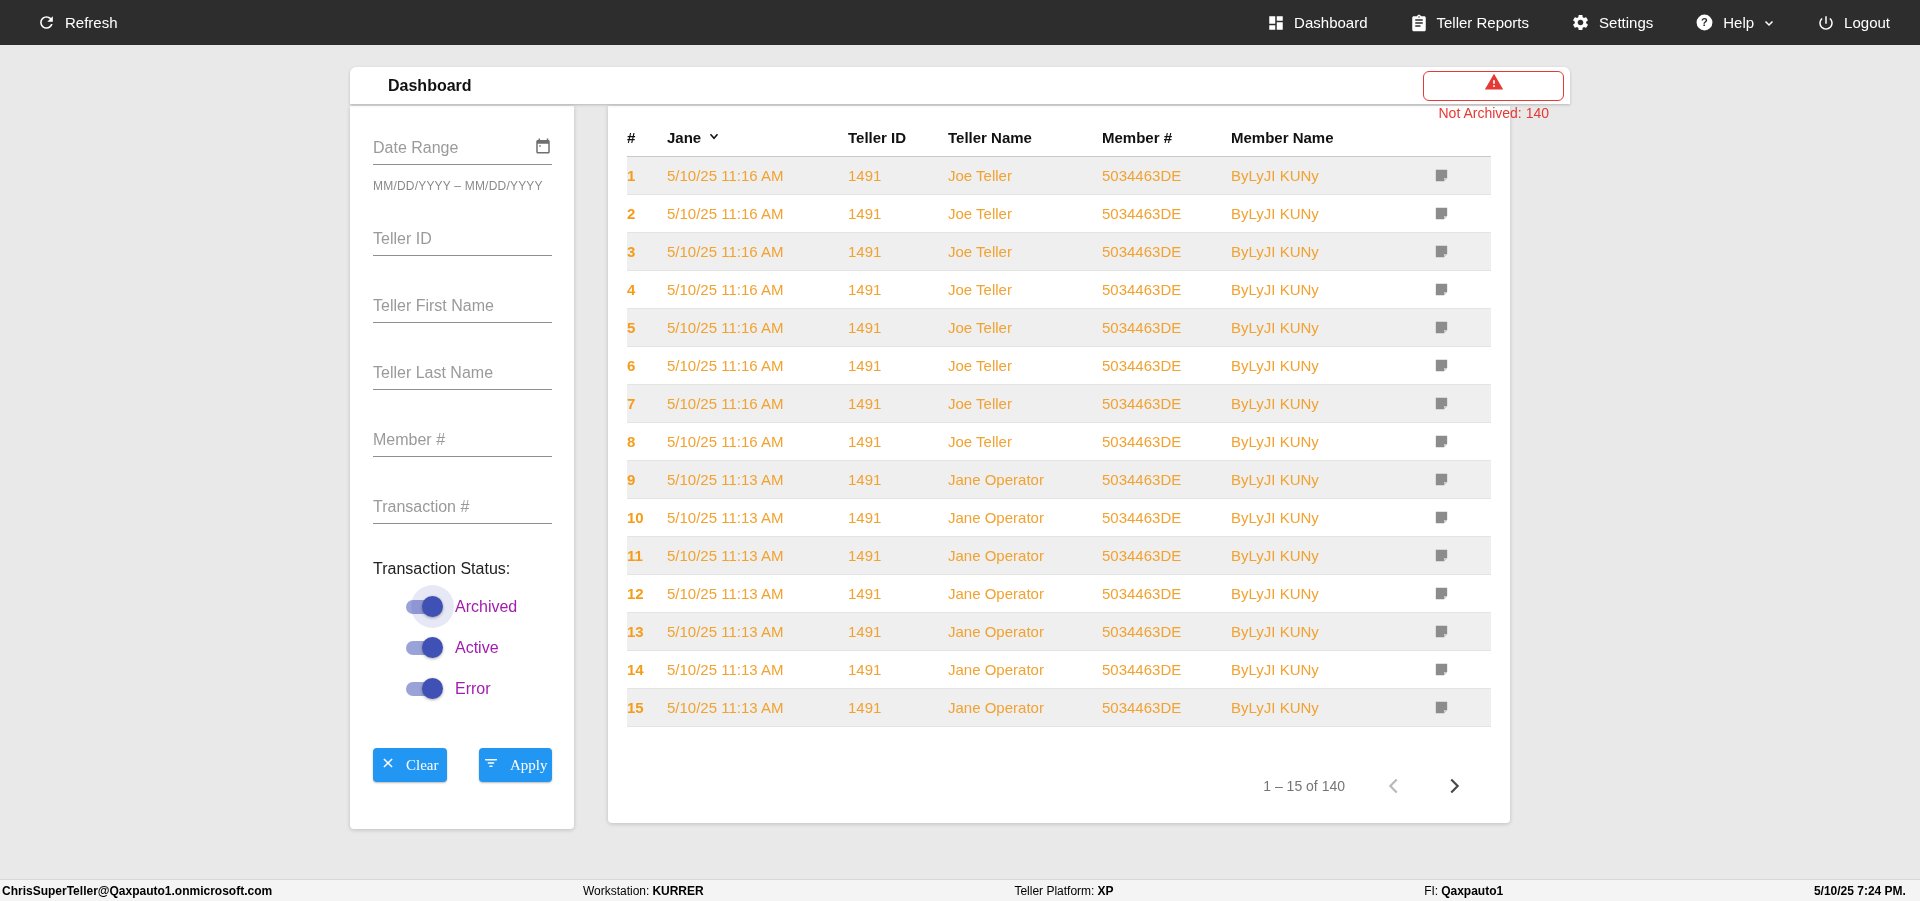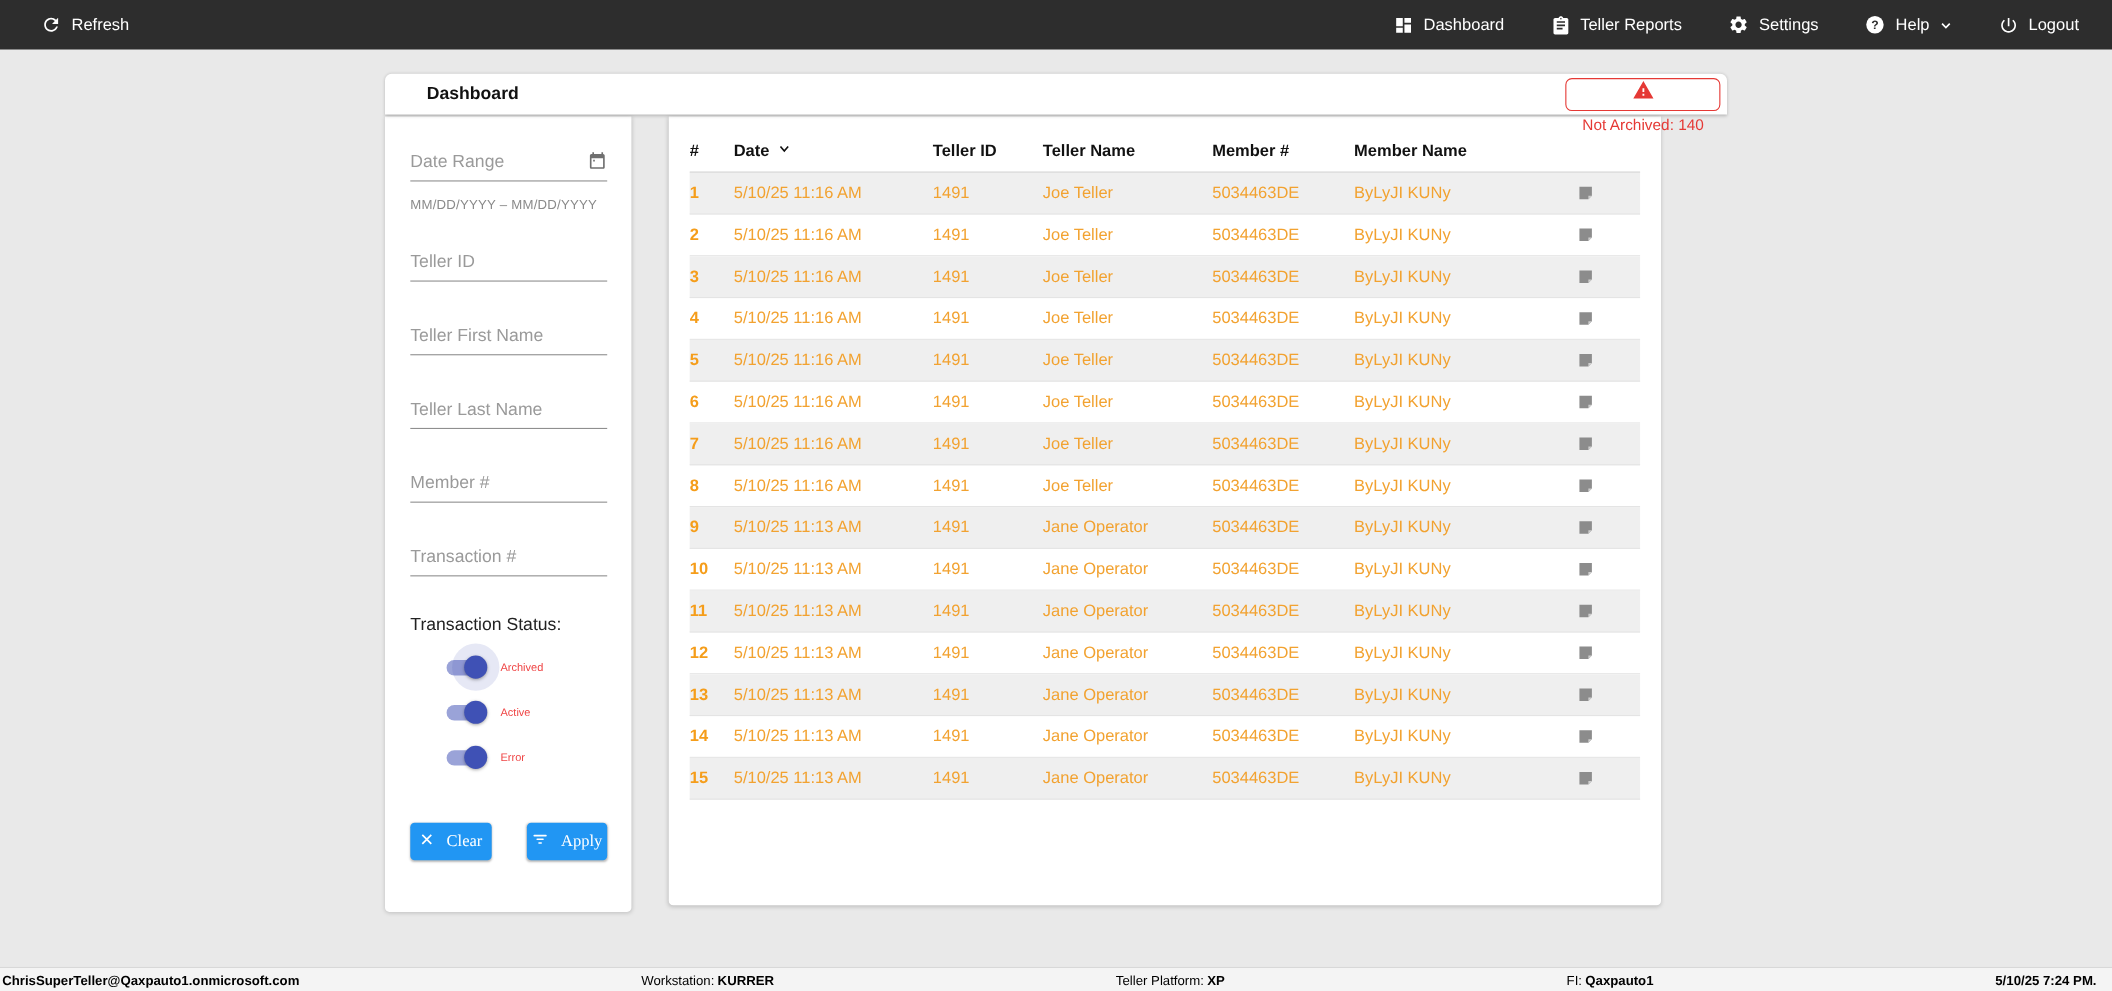--- a/index.html
+++ b/index.html
@@ -64,21 +64,21 @@
   .toggle-row { display: flex; align-items: center; margin: 0 0 15px 33px; height: 26px; cursor: pointer; }
   .track { width: 34px; height: 14px; border-radius: 7px; background: #9aa3d8; position: relative; margin-right: 15px; }
   .thumb {
     width: 21px; height: 21px; border-radius: 50%; background: #3f51b5;
     position: absolute; right: -3px; top: -4px; box-shadow: 0 1px 3px rgba(0,0,0,.35);
   }
   .halo {
     position: absolute; width: 43px; height: 43px; border-radius: 50%;
     background: rgba(63,81,181,.13); right: -14px; top: -15px;
   }
-  .toggle-label { font-size: 10px; color: #ef4444; }
+  .toggle-label { font-size: 16px; color: #a21caf; }
 
   .btn-row { display: flex; gap: 32px; margin: 46px 0 0 0; }
   .btn {
     display: flex; align-items: center; justify-content: center; gap: 11px;
     width: 104px; height: 34px; background: #2196f3; color: #fff;
     border: none; border-radius: 4px; font-size: 15px;
     font-family: Liberation Serif, serif;
     box-shadow: 0 1px 2px rgba(0,0,0,.28); cursor: pointer;
   }
 
@@ -268,21 +268,21 @@
           <span>Apply</span>
         </button>
       </div>
     </div>
 
     <div class="table-card">
 
       <div class="thead">
         <div>#</div>
         <div class="th-date">
-          <span>Date</span>
+          <span>Jane</span>
           <span>
             <svg width="14" height="14" viewBox="0 0 24 24">
                 <polyline points="6,9 12,16 18,9" fill="none" stroke="#111" stroke-width="2.6"></polyline>
               </svg>
           </span>
         </div>
         <div>Teller ID</div>
         <div>Teller Name</div>
         <div>Member #</div>
         <div>Member Name</div>
@@ -525,20 +525,33 @@
       <span class="note-ic">
         <svg width="17" height="17" viewBox="0 0 24 24">
                   <path fill="#8c8c8c" d="M4 4h16v11.5L15.5 20H4z"></path>
                   <path fill="#cfcfcf" d="M15.5 20v-4.5H20z"></path>
                 </svg>
       </span>
     </div>
   </div>
         </div>
 
+      <div class="pager">
+        <span>1 – 15 of 140</span>
+        <button class="pg-btn">
+          <svg width="22" height="22" viewBox="0 0 24 24">
+              <polyline points="15,5 8,12 15,19" fill="none" stroke="#b9b9b9" stroke-width="2.4"></polyline>
+            </svg>
+        </button>
+        <button class="pg-btn">
+          <svg width="22" height="22" viewBox="0 0 24 24">
+              <polyline points="9,5 16,12 9,19" fill="none" stroke="#4a4a4a" stroke-width="2.4"></polyline>
+            </svg>
+        </button>
+      </div>
     </div>
 
   </div>
 </div>
 
 <div class="footer">
   <span class="f-bold">ChrisSuperTeller@Qaxpauto1.onmicrosoft.com</span>
   <span>
     <span class="f-label">Workstation:</span><span class="f-bold">KURRER</span>
   </span>

